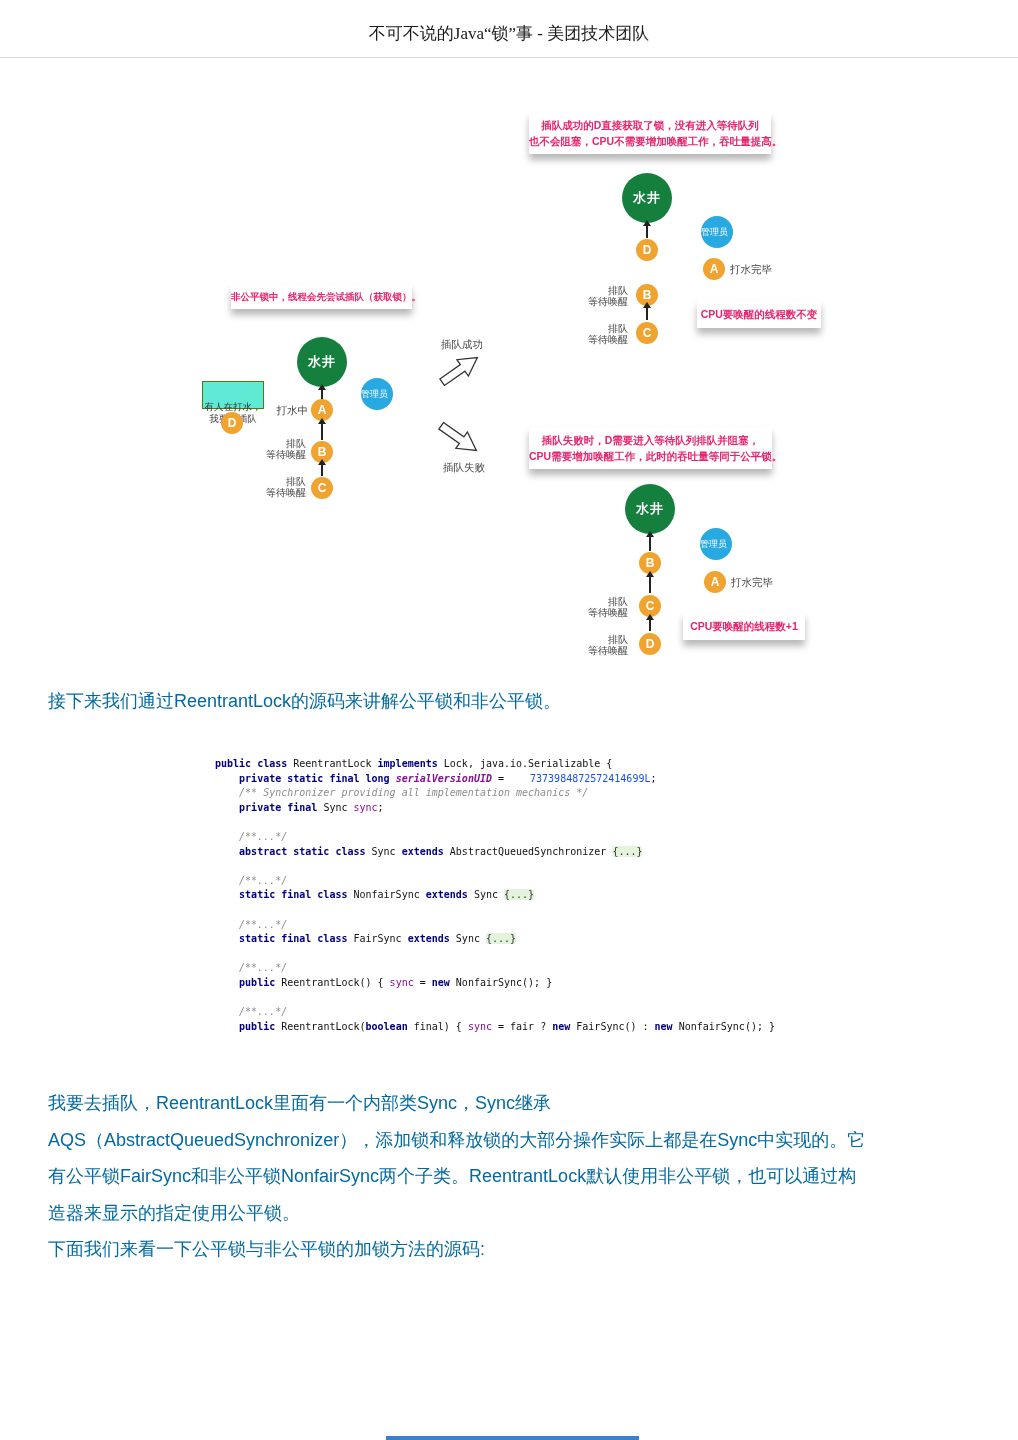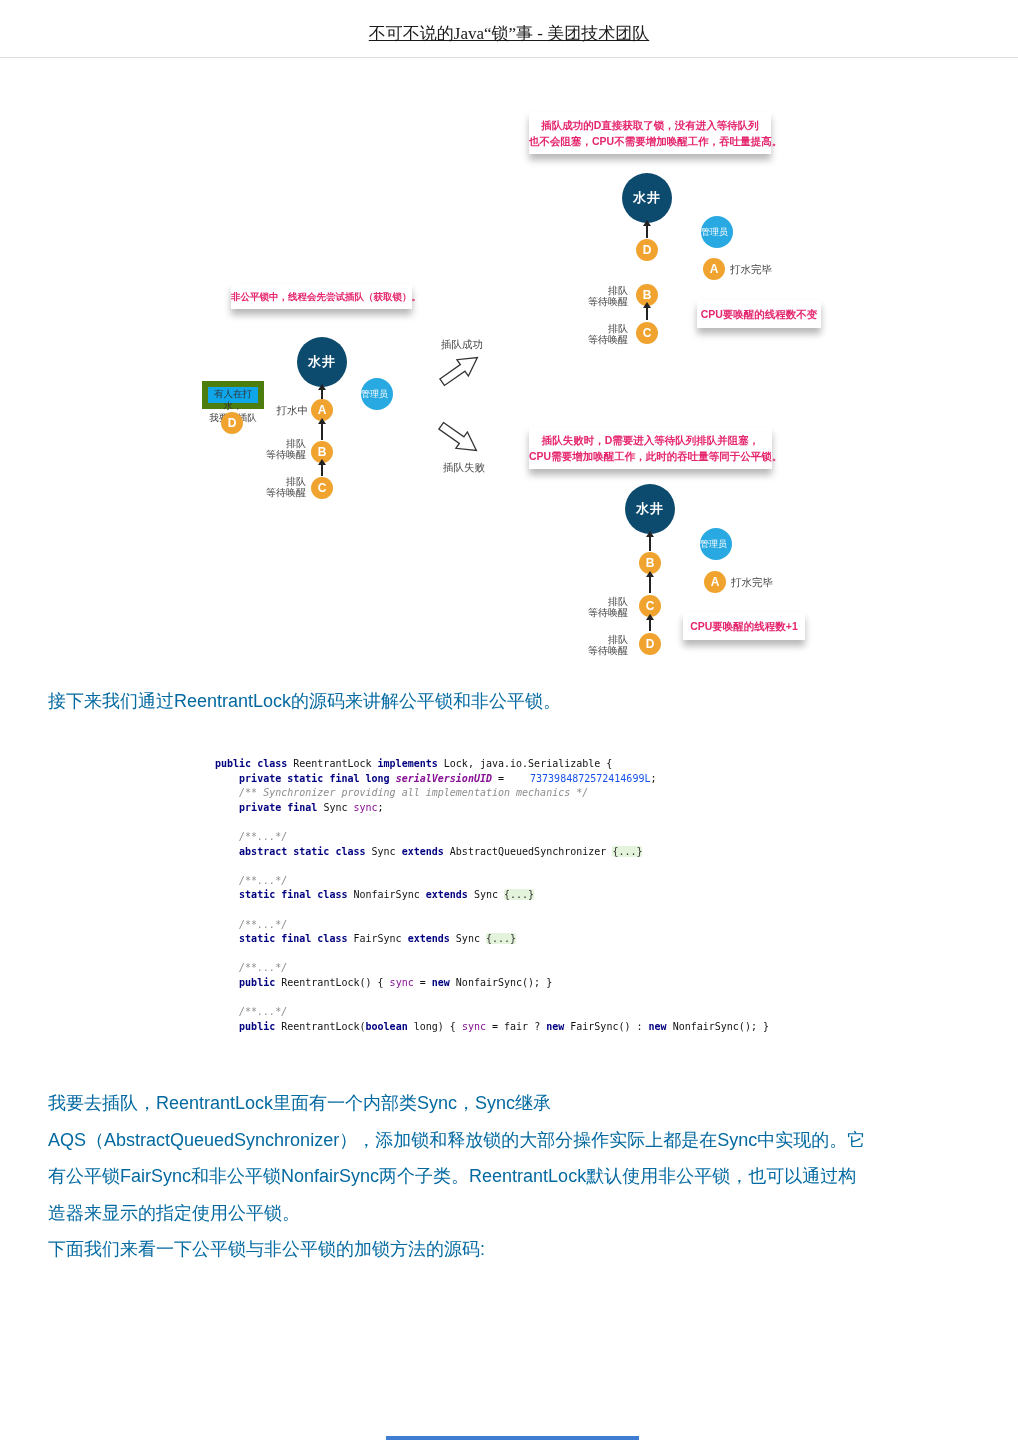--- a/index.html
+++ b/index.html
@@ -1,42 +1,42 @@
 <!DOCTYPE html>
 <html><head>
 <meta charset="utf-8">
 <style>
   * { margin:0; padding:0; box-sizing:border-box; }
   html,body { background:#fff; }
   body { font-family:"Liberation Sans","DejaVu Sans",sans-serif; }
   .page { position:relative; width:1018px; height:1440px; background:#fff; overflow:hidden; margin:0 auto; }
 
   .page-header { position:absolute; top:22px; left:0; width:100%; text-align:center;
-    font-family:"Liberation Serif","DejaVu Serif",serif; font-size:17px; color:#1a1a1a;text-decoration:underline; }
+    font-family:"Liberation Serif","DejaVu Serif",serif; font-size:17px; color:#1a1a1a; }
   .header-rule { position:absolute; top:57px; left:0; width:1018px; border-top:1px solid #dcdcdc; }
 
   
   .callout { position:absolute; background:#fff; box-shadow:0 6px 7px rgba(0,0,0,0.28);
     color:#e5256e; font-weight:bold; text-align:center; white-space:nowrap; }
   .callout.two { font-size:10.5px; line-height:16px; padding-top:5px; }
   .callout.one { font-size:9.5px; line-height:25px; }
   .callout.cpu { font-size:10.5px; line-height:28px; }
-  .well { position:absolute; width:50px; height:50px; border-radius:50%; background:#0c4a6e;
+  .well { position:absolute; width:50px; height:50px; border-radius:50%; background:#15803d;
     color:#fff; font-size:13px; font-weight:bold; display:flex; align-items:center; justify-content:center; letter-spacing:1px; }
   .manager { position:absolute; width:32px; height:32px; border-radius:50%; background:#29a9e2;
     color:#fff; font-size:9px; display:flex; align-items:center; }
   .node { position:absolute; width:22px; height:22px; border-radius:50%; background:#f0a32f;
     color:#fff; font-size:12px; font-weight:bold; display:flex; align-items:center; justify-content:center; }
   .vlabel { position:absolute; font-size:10px; line-height:11px; color:#444; text-align:right; width:56px; }
   .slabel { position:absolute; font-size:10.5px; color:#444; white-space:nowrap; }
   .varrow { position:absolute; width:2px; background:#222; }
   .varrow::before { content:""; position:absolute; top:-6px; left:-3px; width:0; height:0;
     border-left:4px solid transparent; border-right:4px solid transparent; border-bottom:6px solid #222; }
-  .thought { position:absolute; border:6px solid #4d7c0f; background:#0ea5e9; font-size:9.5px; line-height:12px;
-    color:#333; text-align:center; padding-top:1px; }
+  .thought { position:absolute; border:1px solid #4d7c0f; background:#5eead4; font-size:9.5px; line-height:12px;
+    color:#333; text-align:center; padding-top:19px; }
   .bigarrow { position:absolute; }
 
   
   .code { position:absolute; left:215px; top:757px; width:604px;
     font-family:"DejaVu Sans Mono","Liberation Mono",monospace; font-size:10px; line-height:14.6px; }
   .code-line { white-space:pre; }
   .tok-k { color:#000080; font-weight:bold; }
   .tok-p { color:#111; }
   .tok-c { color:#8c8c8c; font-style:italic; }
   .tok-f { color:#871094; font-style:italic; font-weight:bold; }
@@ -171,21 +171,21 @@
       <div class="code-line"><span class="tok-c">    /**...*/</span></div>
       <div class="code-line"><span class="tok-k">    static final class</span><span class="tok-p"> NonfairSync </span><span class="tok-k">extends</span><span class="tok-p"> Sync </span><span class="tok-fold">{...}</span></div>
       <div class="code-line"> </div>
       <div class="code-line"><span class="tok-c">    /**...*/</span></div>
       <div class="code-line"><span class="tok-k">    static final class</span><span class="tok-p"> FairSync </span><span class="tok-k">extends</span><span class="tok-p"> Sync </span><span class="tok-fold">{...}</span></div>
       <div class="code-line"> </div>
       <div class="code-line"><span class="tok-c">    /**...*/</span></div>
       <div class="code-line"><span class="tok-k">    public</span><span class="tok-p"> ReentrantLock() { </span><span class="tok-f2">sync</span><span class="tok-p"> = </span><span class="tok-k">new</span><span class="tok-p"> NonfairSync(); }</span></div>
       <div class="code-line"> </div>
       <div class="code-line"><span class="tok-c">    /**...*/</span></div>
-      <div class="code-line"><span class="tok-k">    public</span><span class="tok-p"> ReentrantLock(</span><span class="tok-k">boolean</span><span class="tok-p"> long) { </span><span class="tok-f2">sync</span><span class="tok-p"> = fair ? </span><span class="tok-k">new</span><span class="tok-p"> FairSync() : </span><span class="tok-k">new</span><span class="tok-p"> NonfairSync(); }</span></div>
+      <div class="code-line"><span class="tok-k">    public</span><span class="tok-p"> ReentrantLock(</span><span class="tok-k">boolean</span><span class="tok-p"> final) { </span><span class="tok-f2">sync</span><span class="tok-p"> = fair ? </span><span class="tok-k">new</span><span class="tok-p"> FairSync() : </span><span class="tok-k">new</span><span class="tok-p"> NonfairSync(); }</span></div>
     </div>
 
   <div class="para para-lines" style="top:1085px">
     <div>我要去插队，ReentrantLock里面有一个内部类Sync，Sync继承</div>
     <div>AQS（AbstractQueuedSynchronizer），添加锁和释放锁的大部分操作实际上都是在Sync中实现的。它</div>
     <div>有公平锁FairSync和非公平锁NonfairSync两个子类。ReentrantLock默认使用非公平锁，也可以通过构</div>
     <div>造器来显示的指定使用公平锁。</div>
   </div>
 
   <div class="para single" style="top:1236px">下面我们来看一下公平锁与非公平锁的加锁方法的源码:</div>

